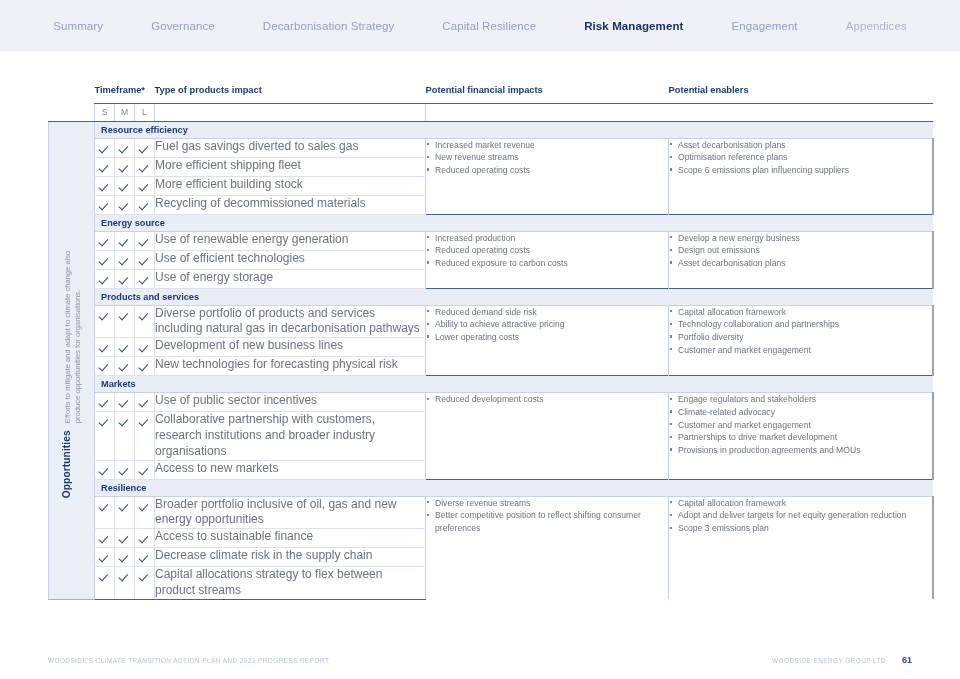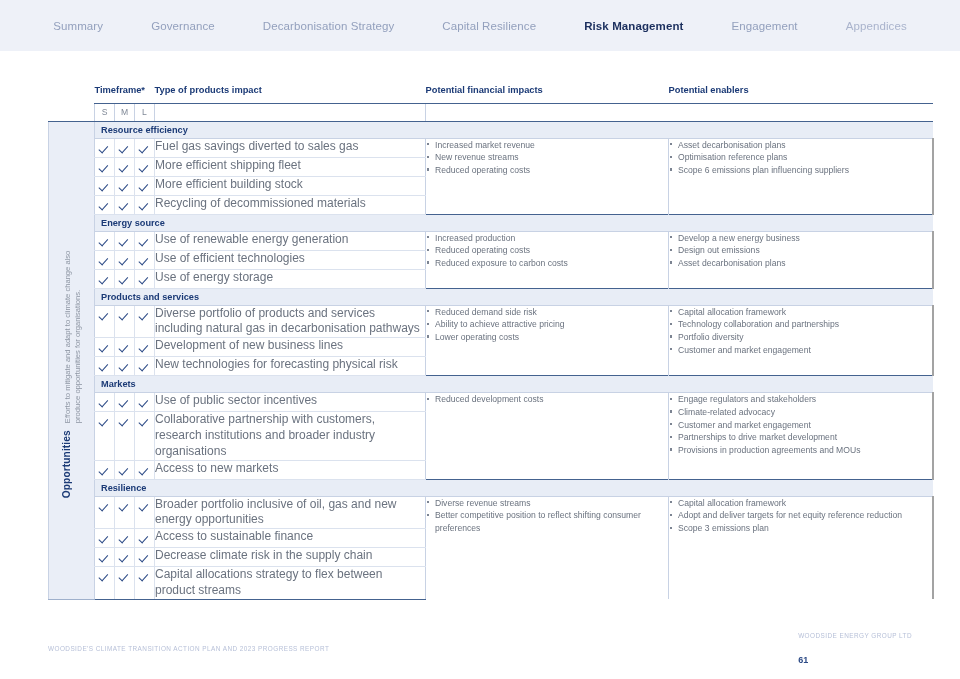--- a/index.html
+++ b/index.html
@@ -216,21 +216,21 @@
     position:absolute;
     left:48px; right:48px;
     bottom:18px;
     display:flex;
     align-items:center;
     justify-content:space-between;
     font-size:6.4px;
     letter-spacing:.45px;
     color:#b7c0d8;
   }
-  .footer .right{ display:flex; align-items:baseline; gap:16px;flex-direction:column; }
+  .footer .right{ display:flex; align-items:baseline; gap:16px; }
   .footer .pagenum{
     font-size:9px;
     font-weight:bold;
     color:#2c4a86;
     letter-spacing:0;
   }
 </style>
 </head>
 <body>
 
@@ -449,21 +449,21 @@
             <td class="typecell">Broader portfolio inclusive of oil, gas and new energy opportunities</td>
             <td class="listcell" rowspan="4">
               <ul>
                 <li>Diverse revenue streams</li>
                 <li>Better competitive position to reflect shifting consumer preferences</li>
               </ul>
             </td>
             <td class="listcell last" rowspan="4">
               <ul>
                 <li>Capital allocation framework</li>
-                <li>Adopt and deliver targets for net equity reference reduction</li>
+                <li>Adopt and deliver targets for net equity generation reduction</li>
                 <li>Scope 3 emissions plan</li>
               </ul>
             </td>
           </tr>
           <tr>
             <td class="chk first"><span class="check"></span></td>
             <td class="chk"><span class="check"></span></td>
             <td class="chk"><span class="check"></span></td>
             <td class="typecell">Access to sustainable finance</td>
           </tr>

